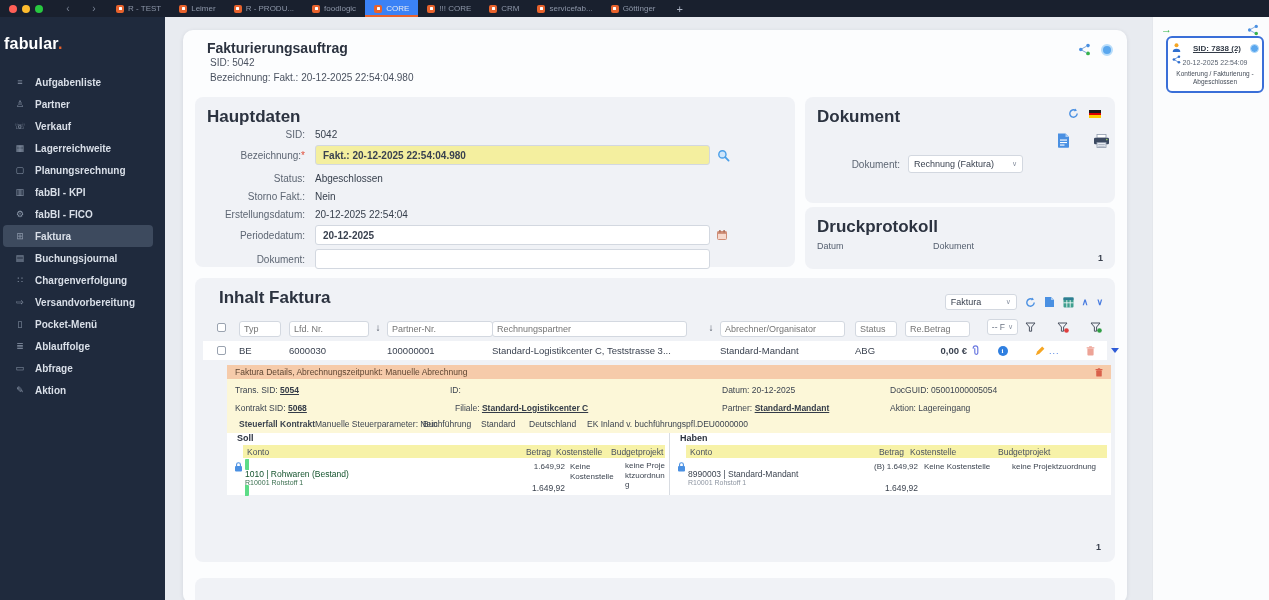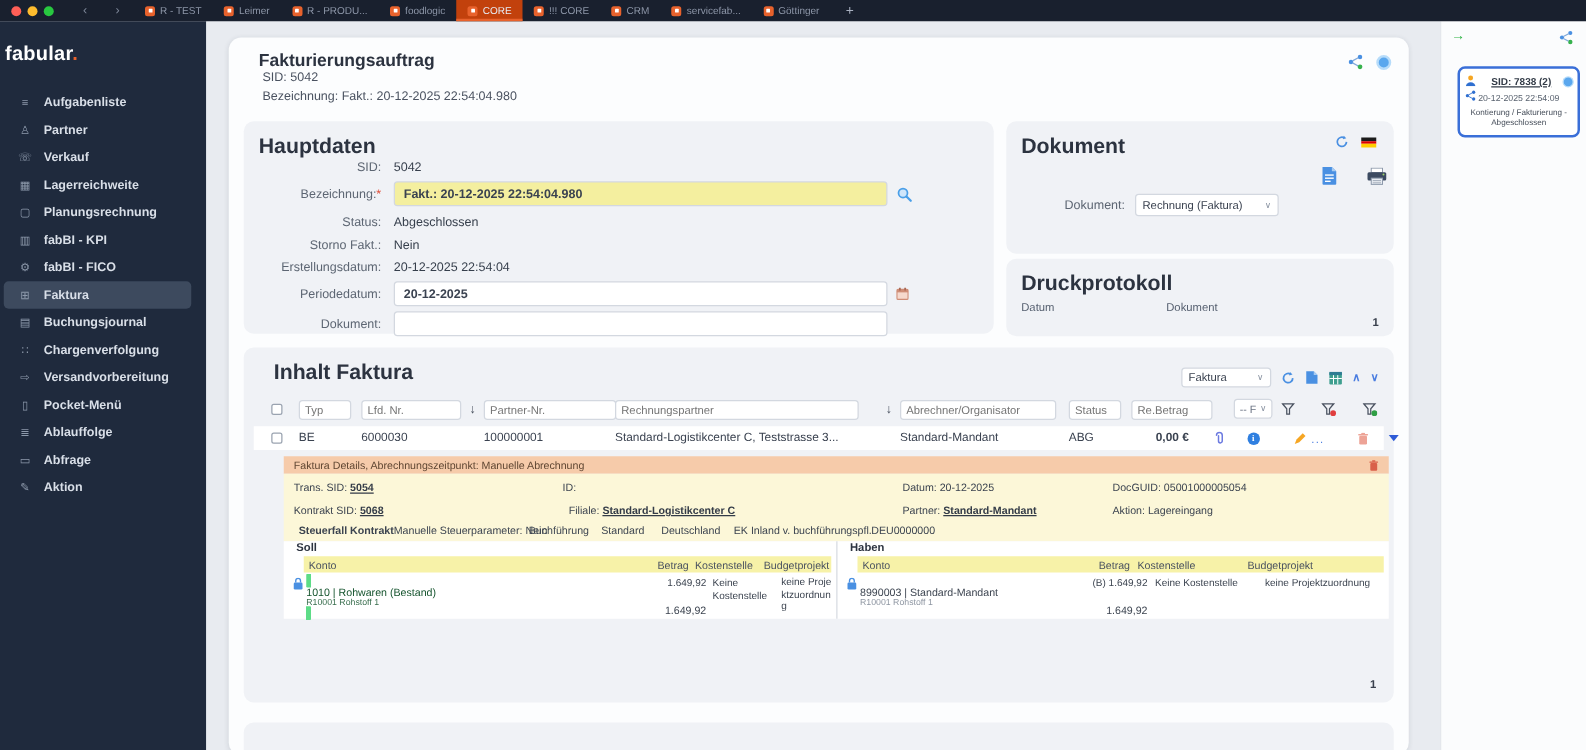--- a/index.html
+++ b/index.html
@@ -6,21 +6,21 @@
 html,body{width:1269px;height:600px;overflow:hidden;background:#e8ebf0;font-family:"Liberation Sans",sans-serif;-webkit-font-smoothing:antialiased}
 .screen{position:relative;width:1269px;height:600px}
 
 
 .tabbar{position:absolute;top:0;left:0;width:100%;height:17px;background:#19202e;display:flex;align-items:center;z-index:50}
 .lights{display:flex;gap:5px;margin:0 12px 0 9px}
 .light{width:8px;height:8px;border-radius:50%}
 .l-red{background:#ff5f57}.l-yel{background:#febc2e}.l-grn{background:#28c840}
 .navbtn{color:#7b8496;font-size:10px;width:26px;text-align:center;line-height:17px}
 .tab{display:flex;align-items:center;gap:4px;height:17px;padding:0 9px;font-size:8px;color:#8d96a8;white-space:nowrap;cursor:default}
-.tab.active{background:#c2410c;color:#e6eaf2;box-shadow:inset 0 -2px 0 #e8622c}
+.tab.active{background:#3b82f6;color:#e6eaf2;box-shadow:inset 0 -2px 0 #e8622c}
 .favicon{width:8px;height:8px;border-radius:2px;background:#e8622c;flex:0 0 8px;position:relative}
 .favicon::after{content:"";position:absolute;left:2.5px;top:2.5px;width:3px;height:3px;background:#fff;border-radius:.5px}
 .newtab{color:#aab2c2;font-size:11px;margin-left:12px}
 
 
 .sidebar{position:absolute;top:17px;left:0;width:165px;height:583px;background:#1f2a3d}
 .logo{color:#fff;font-size:16px;font-weight:bold;padding:18px 0 0 4px;letter-spacing:.2px}
 .logo .dot{color:#e8622c}
 .nav{margin-top:18px}
 .nav-item{display:flex;align-items:center;height:22px;padding-left:14px;gap:9px;color:#d9dfe8;font-size:10px;font-weight:600;cursor:default}
@@ -76,21 +76,21 @@
 .col-rp{width:210px;flex:0 0 210px}
 .col-abr{width:135px;flex:0 0 135px}
 .col-st{width:50px;flex:0 0 50px}
 .col-bet{width:75px;flex:0 0 75px}
 .col-f{width:45px;flex:0 0 45px;display:flex;justify-content:center}
 .col-act{flex:1;display:flex;align-items:center}
 .finput{height:16px;border:1px solid #d3d8e0;border-radius:3px;background:#fff;font-size:9px;padding:0 4px;color:#6a7383;font-family:"Liberation Sans",sans-serif}
 .fsel{height:16px;border:1px solid #d3d8e0;border-radius:3px;background:#fff;font-size:8.5px;color:#6a7383;display:flex;align-items:center;gap:3px;padding:0 4px}
 .sortarr{font-size:10px;color:#4a5260;font-weight:bold}
 .cb{width:9px;height:9px;border:1px solid #9aa3b0;border-radius:2px;background:#fff}
-.bet-val{width:100%;display:flex;justify-content:flex-end;align-items:center;gap:20px;font-weight:bold}
+.bet-val{width:100%;display:flex;justify-content:flex-end;align-items:center;gap:4px;font-weight:bold}
 .funnels{flex:1;display:flex;justify-content:flex-end;gap:21px;padding-right:6px}
 .dots{font-size:9px;color:#4a7de0;letter-spacing:1px}
 .tri-down{width:0;height:0;border-left:4px solid transparent;border-right:4px solid transparent;border-top:5px solid #2e5bd7}
 .info-ic{width:10px;height:10px;border-radius:50%;background:#2f7fe0;color:#fff;font-size:7px;font-weight:bold;display:flex;align-items:center;justify-content:center;font-family:"Liberation Serif",serif}
 
 
 .details{position:absolute;left:32px;top:87px;width:884px}
 .det-head{height:14px;background:#f6cbaa;display:flex;align-items:center;justify-content:space-between;padding:0 8px;font-size:8.5px;color:#5f4632}
 .det-yellow{height:54px;background:#fcf7d8;position:relative;font-size:8.5px;color:#3c4450}
 .dy{position:absolute;white-space:nowrap}
@@ -120,21 +120,21 @@
 .det-totals{position:relative;height:18px;font-size:9px;font-weight:bold;color:#2c3340}
 .tot{position:absolute;top:5px;text-align:right}
 .t-brutto{left:400px;width:178px}
 .t-steuer{left:520px;width:155px}
 .t-gesamt{right:6px}
 
 
 .panel{position:absolute;top:17px;right:0;width:117px;height:583px;background:#fbfcfd;border-left:1px solid #e4e7ec}
 .p-arrow{position:absolute;left:8px;top:6px;color:#2fb344;font-weight:bold;font-size:11px}
 .p-share{position:absolute;right:10px;top:7px}
-.p-card{position:absolute;left:13px;top:36px;width:98px;height:57px;border:2px solid #3a6fd8;border-radius:6px;background:#fff}
+.p-card{position:absolute;left:13px;top:19px;width:98px;height:57px;border:2px solid #3a6fd8;border-radius:6px;background:#fff}
 .pc-title{position:absolute;left:16px;right:12px;top:6px;text-align:center;font-size:8px;font-weight:bold;text-decoration:underline;color:#333b47;white-space:nowrap}
 .pc-time{position:absolute;left:0;right:0;top:21px;text-align:center;font-size:7px;color:#59626f}
 .pc-status{position:absolute;left:2px;right:2px;top:32px;text-align:center;font-size:6.5px;color:#454d59;line-height:1.3}
 .pc-refresh{position:absolute;right:3px;top:6px;width:9px;height:9px;border-radius:50%;background:#5aa7ee;border:1.5px solid #b7dcfa}
 .pc-icons{position:absolute;left:4px;top:5px;display:flex;flex-direction:column;gap:3px;align-items:center}
 
 
 .flag-de{width:12px;height:8px;display:block}
 .flag-de span{display:block;height:33.3%}
 .fd1{background:#1b1b1b}.fd2{background:#dd0000}.fd3{background:#ffce00}

